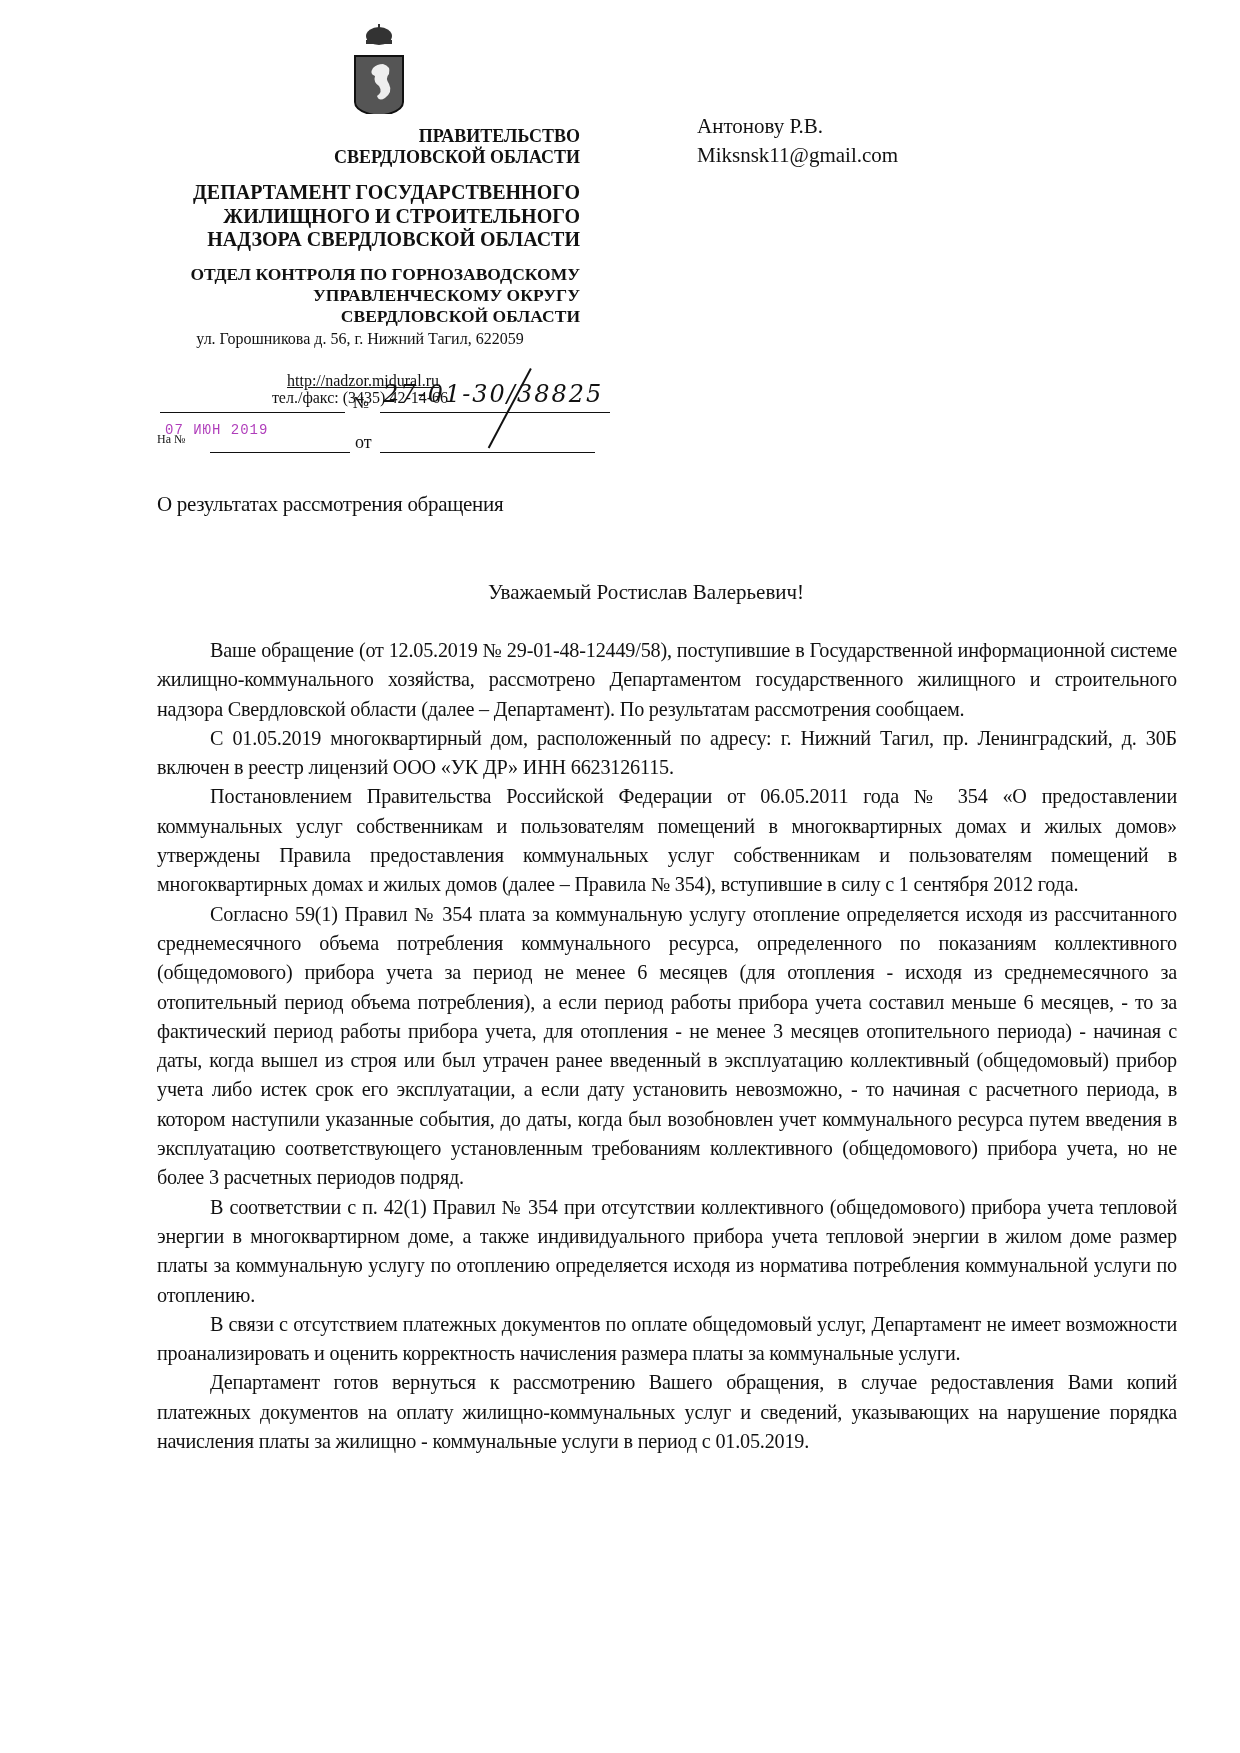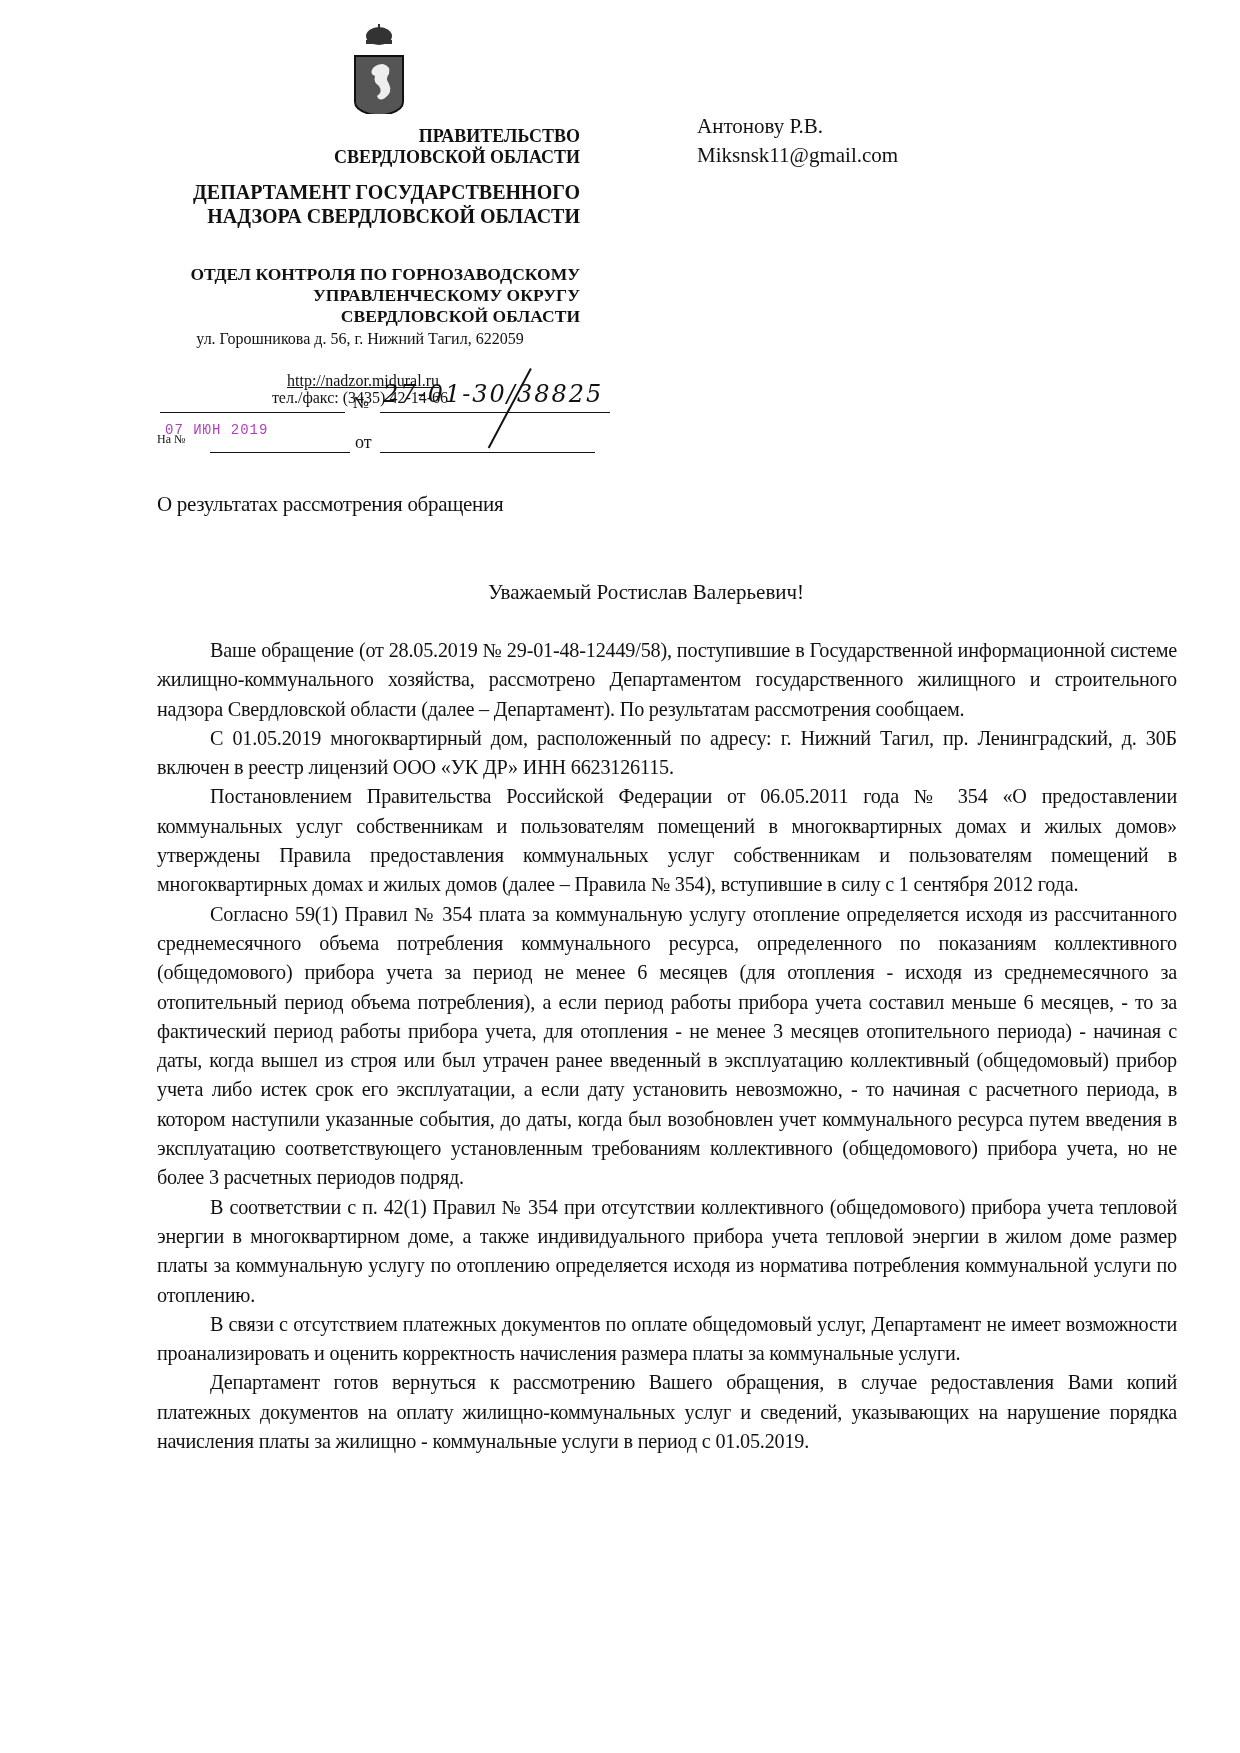--- a/index.html
+++ b/index.html
@@ -42,20 +42,21 @@
   <path d="M6 42 H54 V88 Q54 98 30 102 Q6 98 6 88 Z" fill="#555" stroke="#111" stroke-width="2"></path>
   <path d="M34 50 Q42 52 40 60 Q36 64 40 70 Q44 78 36 84 Q30 88 28 82 Q34 78 30 72 Q24 68 26 62 Q20 60 24 54 Q28 50 34 50 Z" fill="#eee"></path>
 </svg>
 
 <div class="abs hdr h1">
   <div>ПРАВИТЕЛЬСТВО</div>
   <div>СВЕРДЛОВСКОЙ ОБЛАСТИ</div>
 </div>
 <div class="abs hdr h2">
   <div>ДЕПАРТАМЕНТ ГОСУДАРСТВЕННОГО</div>
+  <div>ЖИЛИЩНОГО И СТРОИТЕЛЬНОГО</div>
   <div>НАДЗОРА СВЕРДЛОВСКОЙ ОБЛАСТИ</div>
 </div>
 <div class="abs hdr h3">
   <div>ОТДЕЛ КОНТРОЛЯ ПО ГОРНОЗАВОДСКОМУ</div>
   <div>УПРАВЛЕНЧЕСКОМУ ОКРУГУ</div>
   <div>СВЕРДЛОВСКОЙ ОБЛАСТИ</div>
 </div>
 <div class="abs addr a1">ул. Горошникова д. 56, г. Нижний Тагил, 622059</div>
 <div class="abs addr a2">тел./факс: (3435) 42-14-66</div>
 
@@ -73,20 +74,20 @@
 
 <div class="abs recipient">
   <div>Антонову Р.В.</div>
   <div>Miksnsk11@gmail.com</div>
 </div>
 
 <div class="abs subject">О результатах рассмотрения обращения</div>
 <div class="abs greeting">Уважаемый Ростислав Валерьевич!</div>
 
 <div class="abs body">
-  <p>Ваше обращение (от 28.05.2019 № 29-01-48-12449/58), поступившие в Государственной информационной системе жилищно-коммунального хозяйства, рассмотрено Департаментом государственного жилищного и строительного надзора Свердловской области (далее – Департамент). По результатам рассмотрения сообщаем.</p>
+  <p>Ваше обращение (от 12.05.2019 № 29-01-48-12449/58), поступившие в Государственной информационной системе жилищно-коммунального хозяйства, рассмотрено Департаментом государственного жилищного и строительного надзора Свердловской области (далее – Департамент). По результатам рассмотрения сообщаем.</p>
   <p>С 01.05.2019 многоквартирный дом, расположенный по адресу: г. Нижний Тагил, пр. Ленинградский, д. 30Б включен в реестр лицензий ООО «УК ДР» ИНН 6623126115.</p>
   <p>Постановлением Правительства Российской Федерации от 06.05.2011 года № 354 «О предоставлении коммунальных услуг собственникам и пользователям помещений в многоквартирных домах и жилых домов» утверждены Правила предоставления коммунальных услуг собственникам и пользователям помещений в многоквартирных домах и жилых домов (далее – Правила № 354), вступившие в силу с 1 сентября 2012 года.</p>
   <p>Согласно 59(1) Правил № 354 плата за коммунальную услугу отопление определяется исходя из рассчитанного среднемесячного объема потребления коммунального ресурса, определенного по показаниям коллективного (общедомового) прибора учета за период не менее 6 месяцев (для отопления - исходя из среднемесячного за отопительный период объема потребления), а если период работы прибора учета составил меньше 6 месяцев, - то за фактический период работы прибора учета, для отопления - не менее 3 месяцев отопительного периода) - начиная с даты, когда вышел из строя или был утрачен ранее введенный в эксплуатацию коллективный (общедомовый) прибор учета либо истек срок его эксплуатации, а если дату установить невозможно, - то начиная с расчетного периода, в котором наступили указанные события, до даты, когда был возобновлен учет коммунального ресурса путем введения в эксплуатацию соответствующего установленным требованиям коллективного (общедомового) прибора учета, но не более 3 расчетных периодов подряд.</p>
   <p>В соответствии с п. 42(1) Правил № 354 при отсутствии коллективного (общедомового) прибора учета тепловой энергии в многоквартирном доме, а также индивидуального прибора учета тепловой энергии в жилом доме размер платы за коммунальную услугу по отоплению определяется исходя из норматива потребления коммунальной услуги по отоплению.</p>
   <p>В связи с отсутствием платежных документов по оплате общедомовый услуг, Департамент не имеет возможности проанализировать и оценить корректность начисления размера платы за коммунальные услуги.</p>
   <p>Департамент готов вернуться к рассмотрению Вашего обращения, в случае редоставления Вами копий платежных документов на оплату жилищно-коммунальных услуг и сведений, указывающих на нарушение порядка начисления платы за жилищно - коммунальные услуги в период с 01.05.2019.</p>
 </div>
 
 </body></html>

